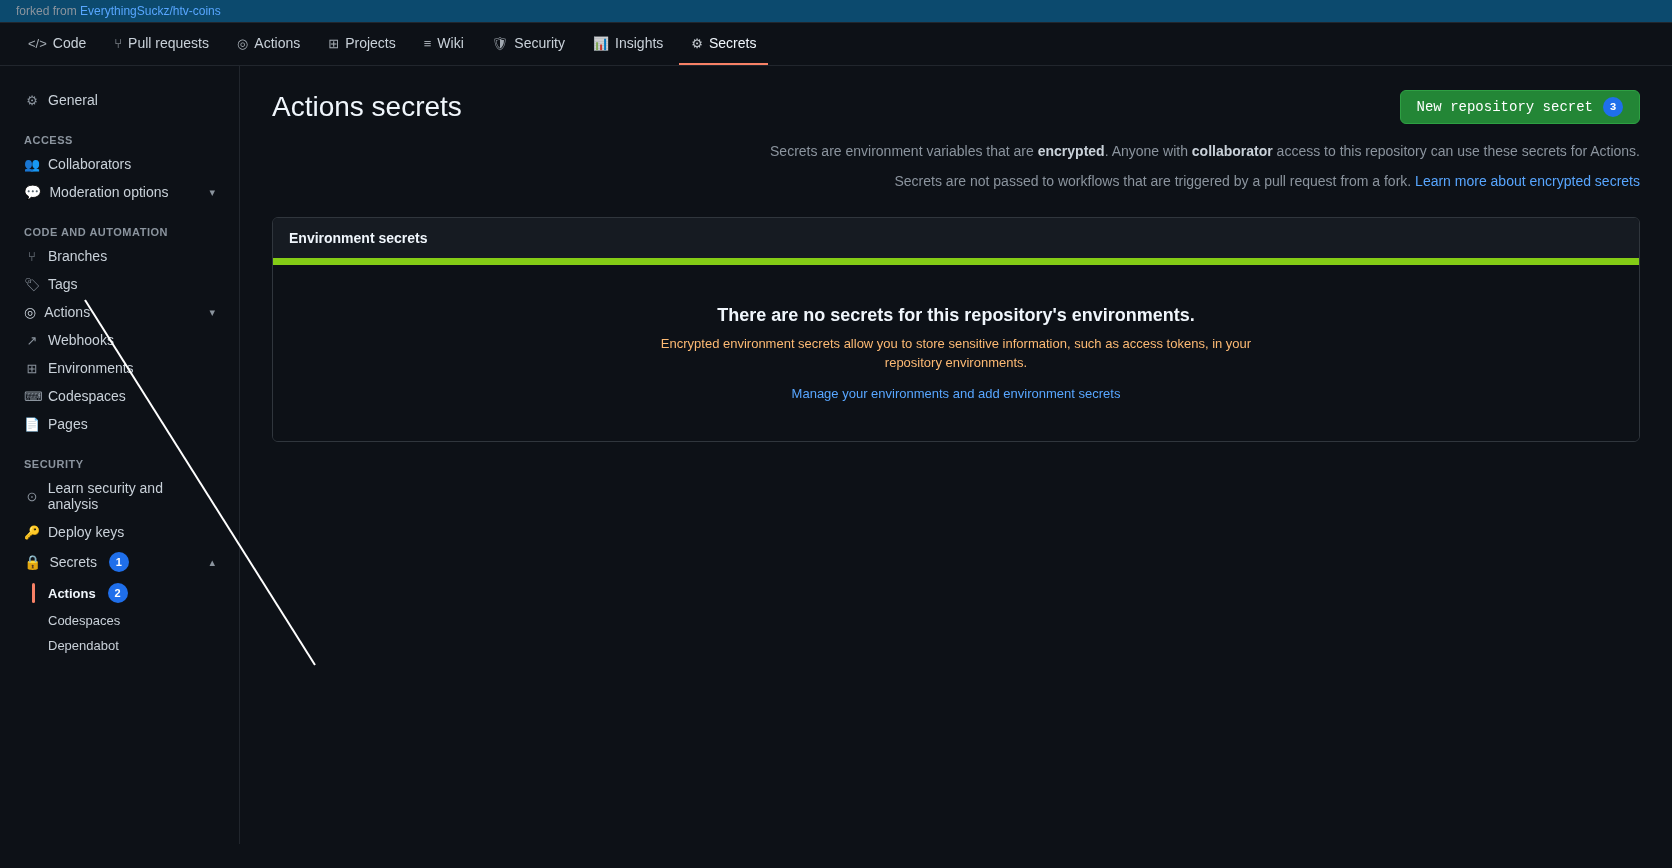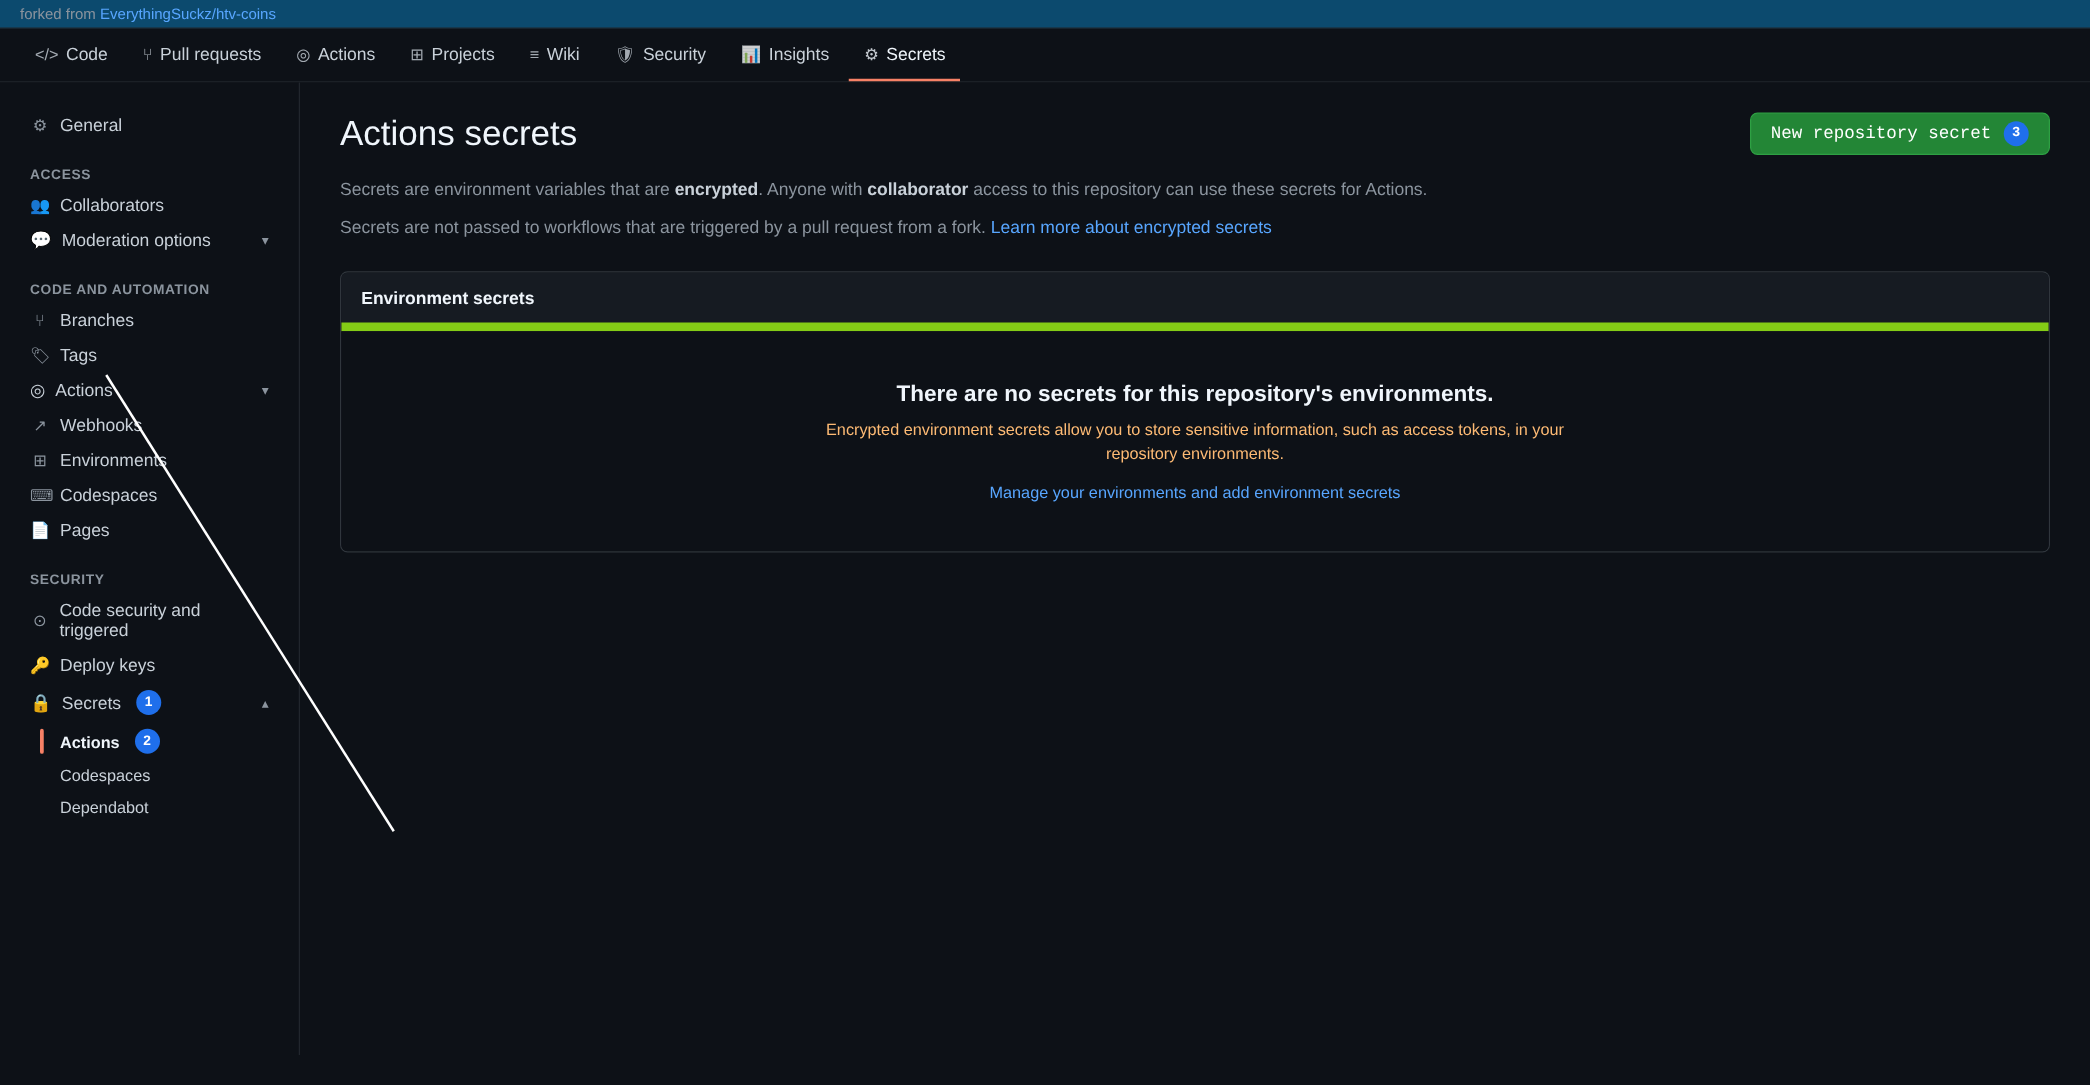--- a/index.html
+++ b/index.html
@@ -176,20 +176,21 @@
       gap: 6px;
       white-space: nowrap;
       font-family: Liberation Mono, monospace;
     }
 
     .description-text {
       color: #8b949e;
       font-size: 14px;
       line-height: 1.6;
       margin-bottom: 8px;
+      text-align: right;
     }
     .description-text strong {
       color: #c9d1d9;
       font-weight: 600;
     }
     .description-text a {
       color: #58a6ff;
       text-decoration: none;
     }
 
@@ -365,21 +366,21 @@
 
     <a class="sidebar-item">
       <span class="icon">📄</span>
       <span>Pages</span>
     </a>
 
     <div class="sidebar-section-label">Security</div>
 
     <a class="sidebar-item">
       <span class="icon">⊙</span>
-      <span>Code security and triggered</span>
+      <span>Learn security and analysis</span>
     </a>
 
     <a class="sidebar-item">
       <span class="icon">🔑</span>
       <span>Deploy keys</span>
     </a>
 
     <div class="sidebar-item-with-chevron">
       <div class="sidebar-item-left">
         <span class="icon">🔒</span>

